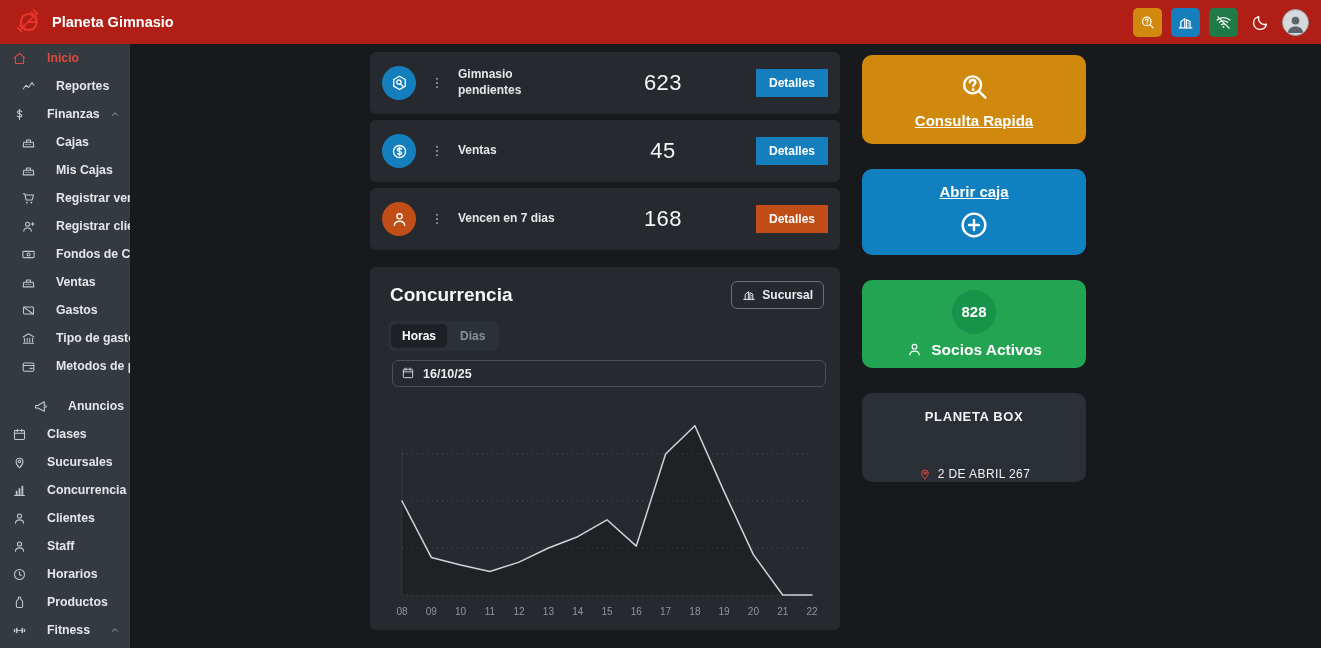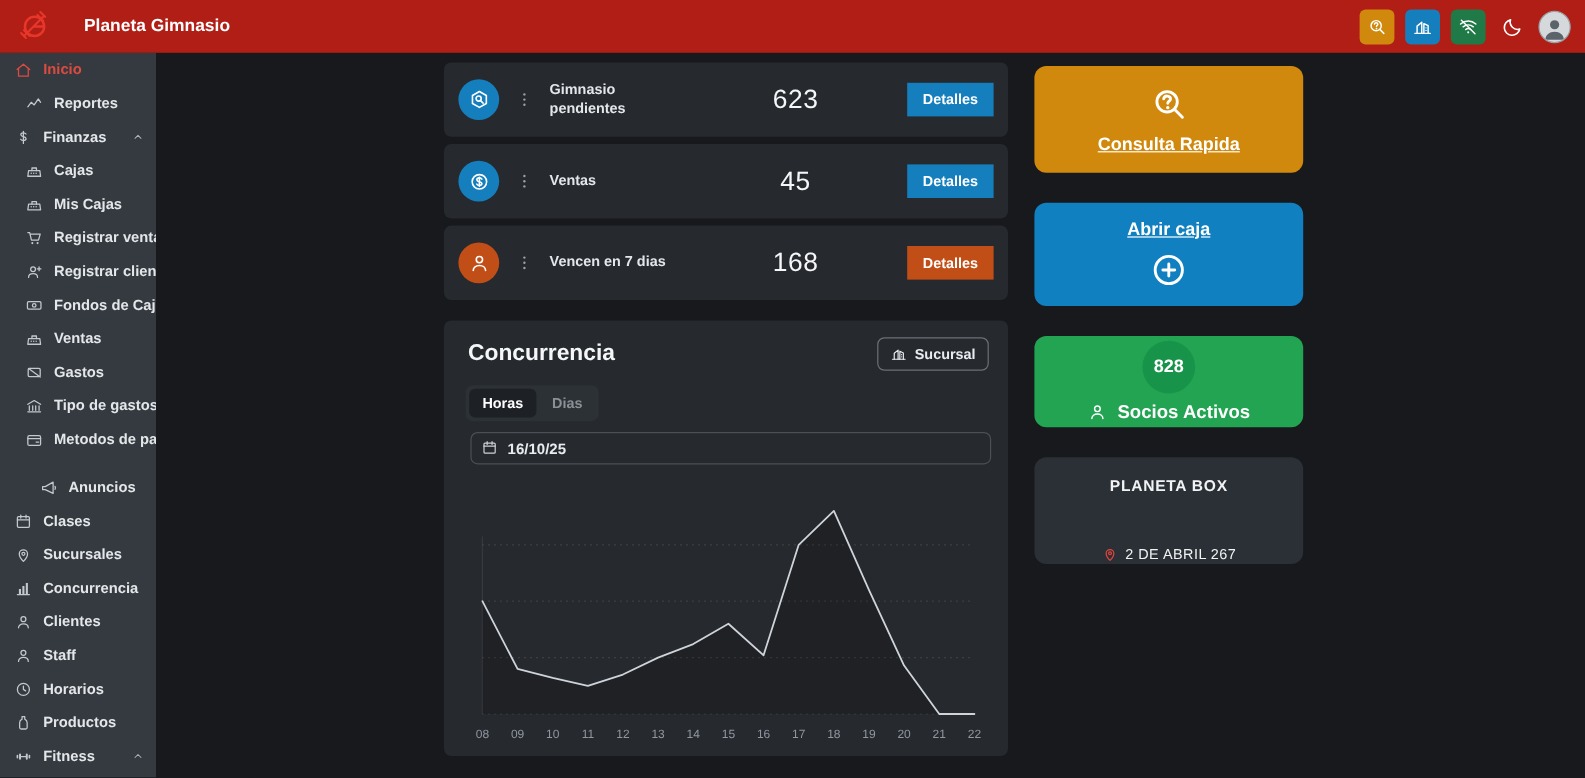--- a/index.html
+++ b/index.html
@@ -9,35 +9,35 @@
     font-family:"Liberation Sans","DejaVu Sans",sans-serif;
     color:#e9ecef;
     -webkit-font-smoothing:antialiased;
   }
   .ico{display:inline-flex;align-items:center;justify-content:center;}
   .ico svg{width:100%;height:100%;display:block;}
 
   
   .header{position:absolute;left:0;top:0;width:1321px;height:44px;background:#b11e15;
     display:flex;align-items:center;justify-content:space-between;padding:0 12px;box-sizing:border-box;z-index:5;}
-  .header-left{display:flex;align-items:center;gap:26px;}
+  .header-left{display:flex;align-items:center;gap:8px;}
   .logo{width:32px;height:32px;}
   .app-title{font-size:14.5px;font-weight:bold;color:#fff;}
   .header-right{display:flex;align-items:center;gap:9px;}
   .hbtn{width:29px;height:29px;border:none;border-radius:5px;display:flex;align-items:center;justify-content:center;
     color:#fff;cursor:pointer;padding:0;}
   .hbtn .ico{width:17px;height:17px;}
   .moon-btn{background:transparent;border:none;color:#fff;width:26px;height:26px;padding:0;display:flex;align-items:center;justify-content:center;cursor:pointer;}
   .moon-btn .ico{width:19px;height:19px;}
   .avatar{width:27px;height:27px;border-radius:50%;background:#d6d9dc;overflow:hidden;display:flex;align-items:flex-end;justify-content:center;cursor:pointer;border:1px solid #9aa0a6;box-sizing:border-box;}
   .avatar svg{width:23px;height:23px;}
 
   
   .sidebar{position:absolute;left:0;top:44px;width:130px;height:604px;background:#343a40;overflow:hidden;}
-  .side-item{height:28px;display:flex;align-items:center;gap:9px;padding-left:12px;position:relative;cursor:pointer;
+  .side-item{height:28px;display:flex;align-items:center;gap:20px;padding-left:12px;position:relative;cursor:pointer;
     font-size:12.3px;font-weight:bold;color:#e4e7ea;}
   .side-item.sub{padding-left:21px;}
   .side-item.gap{margin-top:12px;padding-left:33px;}
   .side-item .ico{width:15px;height:15px;color:#c3c8cd;flex:0 0 auto;}
   .side-item.active{color:#dd4b40;}
   .side-item.active .ico{color:#dd4b40;}
   .side-item .chev{position:absolute;right:9px;width:12px;height:12px;color:#aeb4ba;}
   .side-label{white-space:nowrap;}
 
   
@@ -507,21 +507,21 @@
     <button class="qa-card mt25" style="height: 86px; background: rgb(17, 128, 192);">
       <span class="qa-label">Abrir caja</span>
       <span class="ico">
           <svg viewBox="0 0 24 24" fill="none" stroke="currentColor" stroke-width="1.7" stroke-linecap="round" stroke-linejoin="round">
             <circle cx="12" cy="12" r="8"></circle>
             <path d="M12 8.5v7M8.5 12h7"></path>
           </svg>
         </span>
     </button>
 
-    <div class="socios-card mt25" style="height: 76px; background: rgb(34, 164, 82);">
+    <div class="socios-card mt25" style="height: 88px; background: rgb(34, 164, 82);">
       <span class="socios-badge" style="background: rgb(24, 148, 74);">828</span>
       <span class="socios-row">
         <span class="ico">
             <svg viewBox="0 0 24 24" fill="none" stroke="currentColor" stroke-width="1.7" stroke-linecap="round" stroke-linejoin="round">
               <circle cx="12" cy="8" r="3.3"></circle>
               <path d="M5.5 19.5c0-3.2 2.8-5.3 6.5-5.3s6.5 2.1 6.5 5.3"></path>
             </svg>
           </span>
         <span>Socios Activos</span>
       </span>

